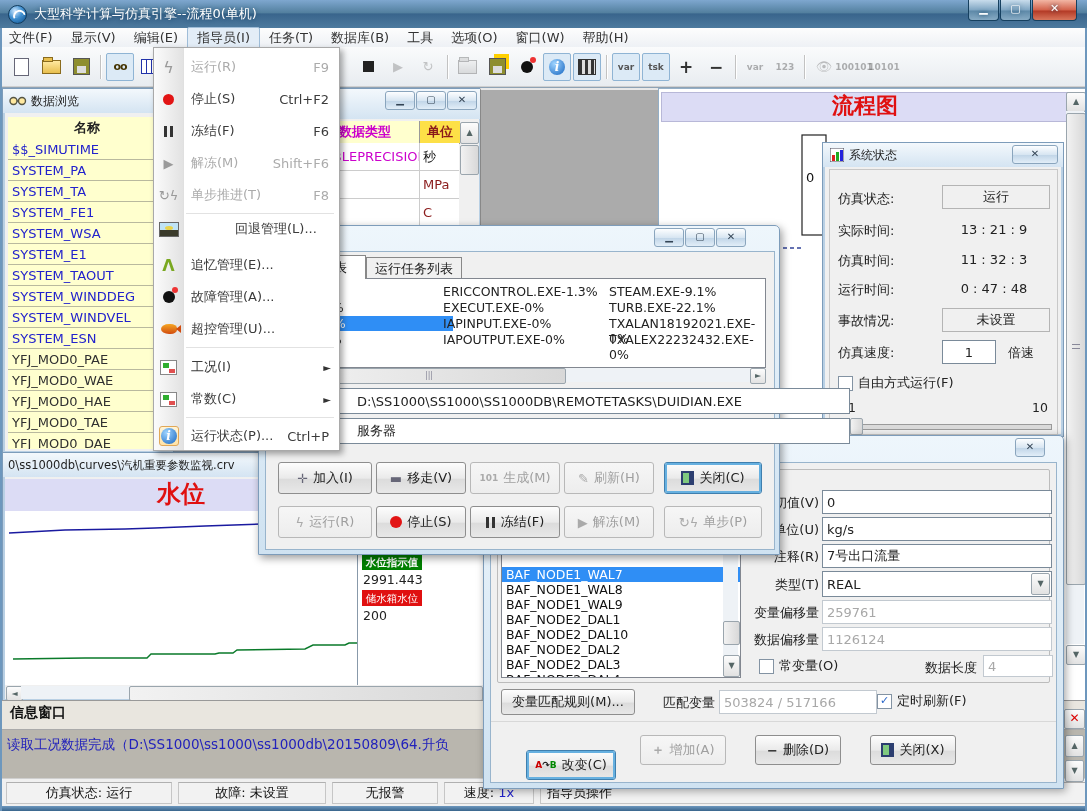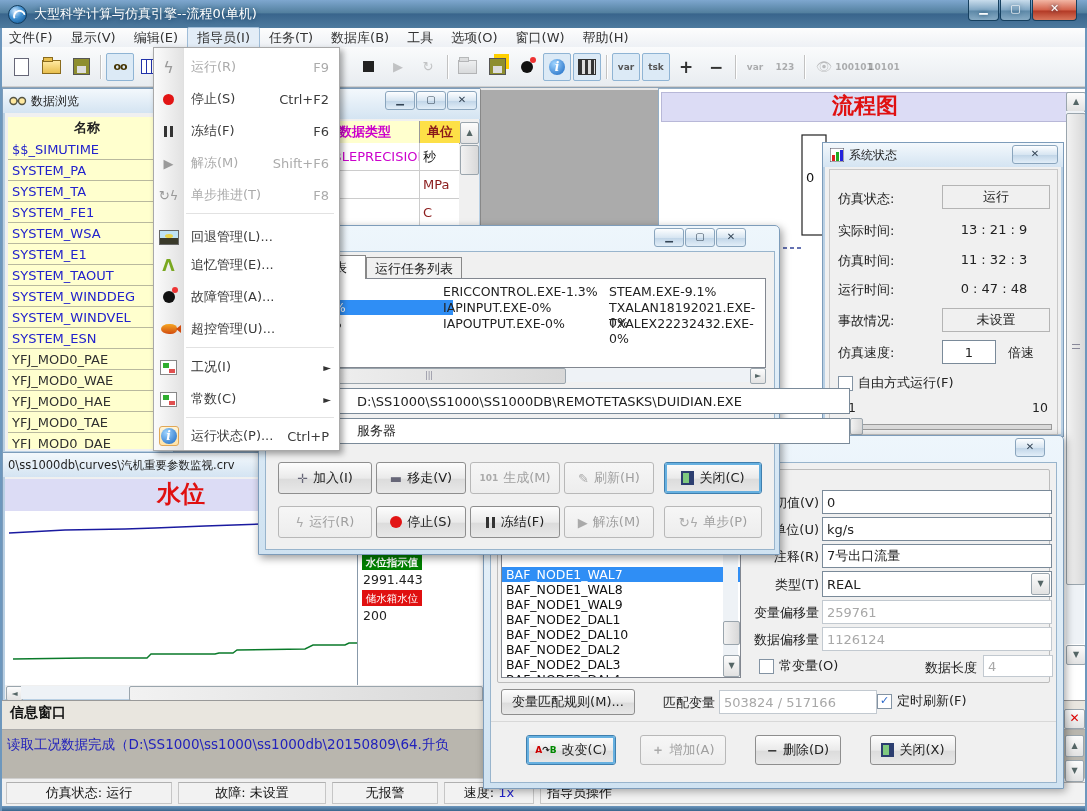--- a/index.html
+++ b/index.html
@@ -424,21 +424,21 @@
 
       <div class="abs btn" style="left:10px;top:226px;width:132px;height:24px;">变量匹配规则(M)...</div>
       <div class="abs" style="left:172px;top:231px;">匹配变量</div>
       <div class="abs field dis" style="left:228px;top:227px;width:148px;height:22px;">503824 / 517166</div>
       <div class="abs" style="left:386px;top:229px;display:flex;align-items:center;gap:5px;">
         <span class="cb">✓</span>
         <span>定时刷新(F)</span>
       </div>
       <div class="abs" style="left:0;top:258px;width:565px;border-top:1px solid #d8d8d8;"></div>
 
-      <div class="abs btn focus" style="left:35px;top:272px;width:88px;height:28px;">
+      <div class="abs btn focus" style="left:35px;top:287px;width:88px;height:28px;">
         <span style="font-size:9px;font-weight:bold;"><span style="color:#c00">A</span>↷<span style="color:#080">B</span></span>
         <span>改变(C)</span>
       </div>
       <div class="abs btn dis" style="left:149px;top:272px;width:84px;height:28px;">
         <span style="color:#aaa;font-weight:bold;">＋</span>
         <span>增加(A)</span>
       </div>
       <div class="abs btn" style="left:264px;top:272px;width:84px;height:28px;">
         <span style="font-weight:bold;color:#333;">−</span>
         <span>删除(D)</span>
@@ -459,20 +459,25 @@
     <div class="abs" style="left:6px;top:25px;width:508px;height:297px;background:#f0f0f0;border:1px solid #98b4cc;">
 
       <div class="abs" style="left:10px;top:3px;width:88px;height:23px;background:#fff;border:1px solid #888;border-bottom:none;text-align:center;line-height:23px;z-index:2;">任务列表</div>
       <div class="abs" style="left:100px;top:5px;width:94px;height:21px;background:#f0f0f0;border:1px solid #888;text-align:center;line-height:21px;">运行任务列表</div>
 
       <div class="abs sunken" style="left:10px;top:26px;width:488px;height:88px;font-size:12.5px;overflow:hidden;">
         <div style="position:relative;height:16px;margin-top:5px;">
           <span class="abs" style="left:20px;">3.2%</span>
           <span class="abs" style="left:166px;">ERICCONTROL.EXE-1.3%</span>
           <span class="abs" style="left:332px;">STEAM.EXE-9.1%</span>
+        </div>
+        <div style="position:relative;height:16px;">
+          <span class="abs" style="left:14px;">.EXE-0%</span>
+          <span class="abs" style="left:166px;">EXECUT.EXE-0%</span>
+          <span class="abs" style="left:332px;">TURB.EXE-22.1%</span>
         </div>
         <div style="position:relative;height:16px;">
           <span class="abs" style="left:6px;width:160px;background:#2f8ef5;color:#fff;padding-left:10px;">XE-0.7%</span>
           <span class="abs" style="left:166px;">IAPINPUT.EXE-0%</span>
           <span class="abs" style="left:332px;">TXALAN18192021.EXE-0%</span>
         </div>
         <div style="position:relative;height:16px;">
           <span class="abs" style="left:16px;">EXE-0%</span>
           <span class="abs" style="left:166px;">IAPOUTPUT.EXE-0%</span>
           <span class="abs" style="left:332px;">TXALEX22232432.EXE-0%</span>
@@ -562,21 +567,21 @@
         <span class="mshort">Shift+F6</span>
     </div>
     <div class="mitem dis" style="top:131px;">
       <span class="mico">
           <span class="gray-glyph">↻ϟ</span>
         </span>
       <span class="mlabel">单步推进(T)</span>
         <span class="mshort">F8</span>
     </div>
     <div class="msep" style="top:165px;"></div>
-    <div class="mitem" style="top:173px;">
+    <div class="mitem" style="top:165px;gap:44px;">
       <span class="mico">
           <span class="mi-pic"></span>
         </span>
       <span class="mlabel">回退管理(L)...</span>
     </div>
     <div class="mitem" style="top:201px;">
       <span class="mico">
           <span class="mi-lambda">Λ</span>
         </span>
       <span class="mlabel">追忆管理(E)...</span>

